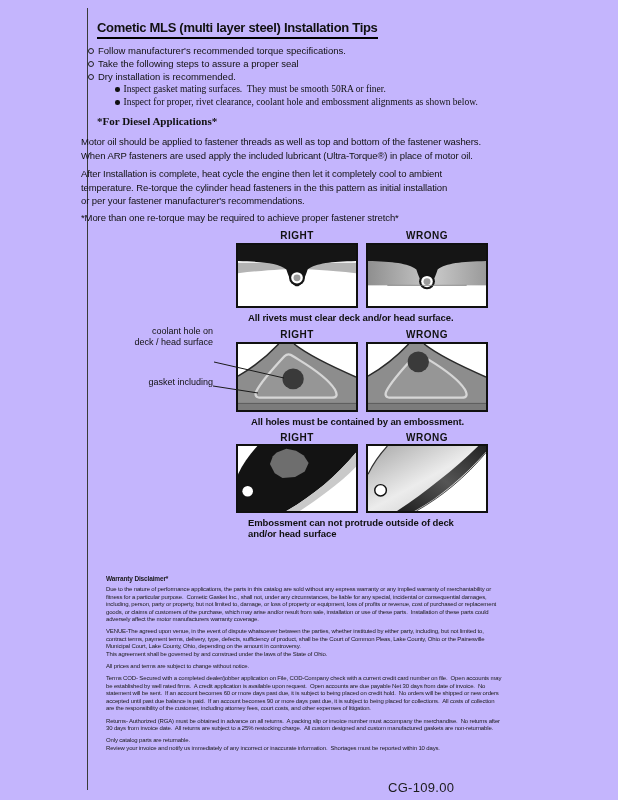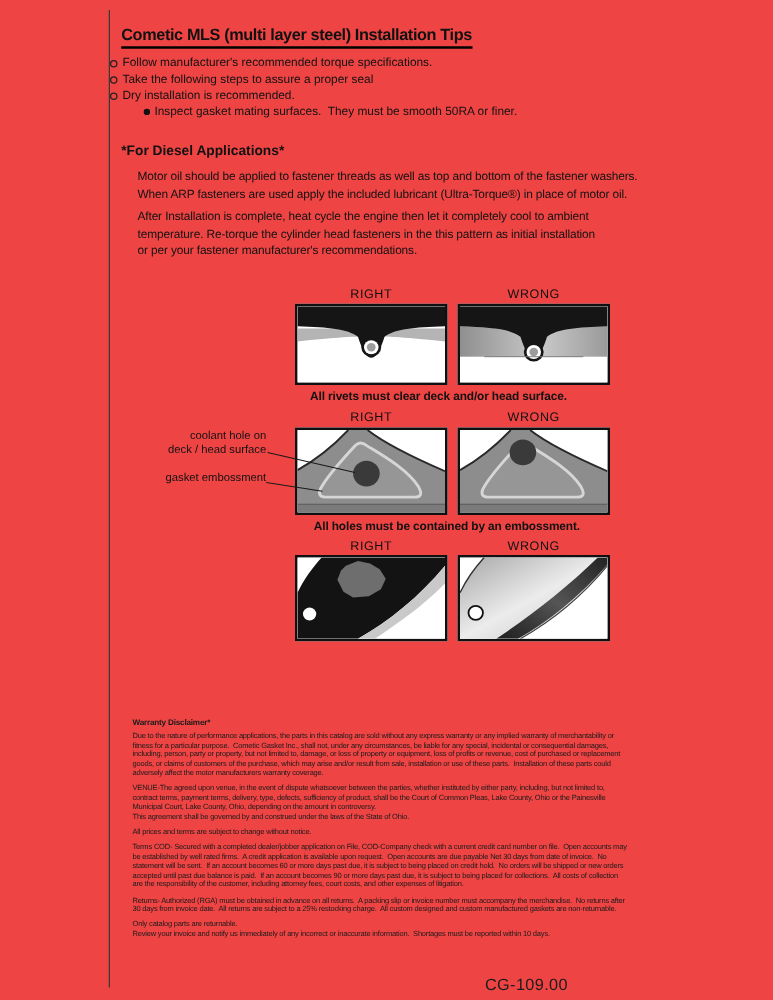--- a/index.html
+++ b/index.html
@@ -1,32 +1,32 @@
 <!DOCTYPE html>
 <html><head>
 <meta charset="utf-8">
 <style>
   html,body{margin:0;padding:0;background:#ffffff;}
   .page{
-    position:relative;width:618px;height:800px;background:#ef4444;overflow:hidden;
+    position:relative;width:618px;height:800px;background:#c4b5fd;overflow:hidden;
     font-family:"Liberation Sans", sans-serif;color:#111;
   }
   .rule-left{position:absolute;left:87px;top:8px;width:1px;height:782px;background:#3a3a3a;}
   .title{
     position:absolute;left:97px;top:20px;font-size:13px;font-weight:700;letter-spacing:-0.3px;
     border-bottom:2px solid #000;padding-bottom:2px;white-space:nowrap;
   }
   .bullets{position:absolute;left:88px;top:44px;font-size:9.5px;line-height:13px;}
   .b-row{display:flex;align-items:center;white-space:pre;}
-  .b-row.sub{margin-left:27px;}
+  .b-row.sub{margin-left:27px;font-family:Liberation Serif, serif;}
   .b-circ{width:4px;height:4px;border:1px solid #222;border-radius:50%;margin-right:4px;flex:0 0 auto;}
   .b-dot{width:4.5px;height:4.5px;background:#111;border-radius:50%;margin-right:4px;flex:0 0 auto;}
-  .diesel-h{position:absolute;left:97px;top:115px;font-size:11px;font-weight:700;}
-  .body-p{position:absolute;left:110px;font-size:9.5px;line-height:13.5px;white-space:pre-wrap;letter-spacing:-0.1px;}
-  .diag-label{position:absolute;width:122px;text-align:center;font-size:10px;font-weight:400;letter-spacing:0.5px;}
+  .diesel-h{position:absolute;left:97px;top:115px;font-size:11px;font-weight:700;font-family:Liberation Serif, serif;}
+  .body-p{position:absolute;left:81px;font-size:9.5px;line-height:13.5px;white-space:pre-wrap;letter-spacing:-0.1px;}
+  .diag-label{position:absolute;width:122px;text-align:center;font-size:10px;font-weight:700;letter-spacing:0.5px;}
   .diag-box{position:absolute;width:122px;border:2px solid #101010;box-sizing:border-box;background:#fff;}
   .diag-box svg{display:block;width:100%;height:100%;}
   .caption{position:absolute;font-size:9.5px;font-weight:700;letter-spacing:-0.1px;white-space:pre-line;margin-left:11px;}
   .ann{position:absolute;width:117px;text-align:right;font-size:9px;line-height:11px;white-space:pre-line;}
   .pointer-overlay{position:absolute;left:108px;top:338px;width:180px;height:64px;z-index:5;pointer-events:none;}
   .legal{position:absolute;left:106px;top:575px;width:414px;font-size:6px;line-height:7.4px;letter-spacing:-0.15px;color:#1a1a1a;}
   .legal .lh{font-weight:700;font-size:6.5px;margin-bottom:4px;}
   .legal p{margin:0 0 5px 0;white-space:pre-wrap;}
   .footer-code{position:absolute;left:388px;top:780px;font-size:13px;letter-spacing:0.3px;color:#1c1c1c;}
 </style>
@@ -49,28 +49,33 @@
       <span>Take the following steps to assure a proper seal</span>
     </div>
     <div class="b-row">
       <span class="b-circ"></span>
       <span>Dry installation is recommended.</span>
     </div>
     <div class="b-row sub">
       <span class="b-dot"></span>
       <span>Inspect gasket mating surfaces.  They must be smooth 50RA or finer.</span>
     </div>
+    <div class="b-row sub">
+      <span class="b-dot"></span>
+      <span>Inspect for proper, rivet clearance, coolant hole and embossment alignments as shown below.</span>
+    </div>
   </div>
 
   <div class="diesel-h">*For Diesel Applications*</div>
   <div class="body-p" style="top:135px">Motor oil should be applied to fastener threads as well as top and bottom of the fastener washers.
 When ARP fasteners are used apply the included lubricant (Ultra-Torque®) in place of motor oil.</div>
   <div class="body-p" style="top:167px">After Installation is complete, heat cycle the engine then let it completely cool to ambient
 temperature. Re-torque the cylinder head fasteners in the this pattern as initial installation
 or per your fastener manufacturer's recommendations.</div>
+  <div class="body-p" style="top:211px">*More than one re-torque may be required to achieve proper fastener stretch*</div>
 
   <div class="diag-label" style="left:236px;top:230px">RIGHT</div>
   <div class="diag-label" style="left:366px;top:230px">WRONG</div>
 
   <div class="diag-box" style="left:236px;top:243px;height:65px">
     <svg viewBox="0 0 122 65" preserveAspectRatio="none">
       <rect width="122" height="65" fill="#ffffff"></rect>
       <path d="M0,19 H122 V30 C92,26.5 72,25.5 61,25.5 C50,25.5 30,26.5 0,30 Z" fill="#b4b4b4"></path>
       <path d="M0,0 H122 V17 C96,18 81,19 72,26 Q61,62 50,26 C41,19 26,18 0,17 Z" fill="#151515"></path>
       <circle cx="61" cy="35" r="8.2" fill="#151515"></circle>
@@ -94,23 +99,23 @@
       <circle cx="61" cy="39" r="6" fill="#ffffff"></circle>
       <circle cx="61" cy="39" r="3.6" fill="#9c9c9c"></circle>
       <line x1="20" y1="43" x2="102" y2="43" stroke="#777" stroke-width="0.8"></line>
     </svg>
   </div>
   <div class="caption" style="left:237px;top:312px">All rivets must clear deck and/or head surface.</div>
 
   <div class="diag-label" style="left:236px;top:329px">RIGHT</div>
   <div class="diag-label" style="left:366px;top:329px">WRONG</div>
 
-  <div class="ann" style="left:96px;top:343px">coolant hole on
+  <div class="ann" style="left:96px;top:326px">coolant hole on
 deck / head surface</div>
-  <div class="ann" style="left:96px;top:377px">gasket embossment</div>
+  <div class="ann" style="left:96px;top:377px">gasket including</div>
 
   <svg class="pointer-overlay">
     <line x1="106" y1="24" x2="176" y2="40" stroke="#1a1a1a" stroke-width="1"></line>
     <line x1="105" y1="48" x2="150" y2="55" stroke="#1a1a1a" stroke-width="1"></line>
   </svg>
 
   <div class="diag-box" style="left:236px;top:342px;height:70px">
     <svg viewBox="0 0 122 70" preserveAspectRatio="none">
       <rect width="122" height="70" fill="#8d8d8d"></rect>
       <path d="M0,0 H42 C30,13 14,26 0,34 Z" fill="#ffffff"></path>
@@ -165,20 +170,22 @@
         </linearGradient>
       </defs>
       <rect width="122" height="69" fill="#ffffff"></rect>
       <path d="M20,0 H122 V7 C101,33 76,54 50,69 H0 V30 C5,19 12,9 20,0 Z" fill="url(#g-band3)"></path>
       <path d="M20,0 C12,9 5,19 0,30" stroke="#333" stroke-width="1.2" fill="none"></path>
       <path d="M50,69 C76,54 101,33 122,7" stroke="#444" stroke-width="1" fill="none"></path>
       <path d="M30,69 C58,50 88,26 114,0 H122 V6 C99,33 73,55 48,69 Z" fill="url(#g-stripe3)"></path>
       <circle cx="13" cy="47" r="6" fill="#ffffff" stroke="#111" stroke-width="1.5"></circle>
     </svg>
   </div>
+  <div class="caption" style="left:237px;top:517px">Embossment can not protrude outside of deck
+and/or head surface</div>
 
   <div class="legal">
     <div class="lh">Warranty Disclaimer*</div>
     <p>Due to the nature of performance applications, the parts in this catalog are sold without any express warranty or any implied warranty of merchantability or
 fitness for a particular purpose.  Cometic Gasket Inc., shall not, under any circumstances, be liable for any special, incidental or consequential damages,
 including, person, party or property, but not limited to, damage, or loss of property or equipment, loss of profits or revenue, cost of purchased or replacement
 goods, or claims of customers of the purchase, which may arise and/or result from sale, installation or use of these parts.  Installation of these parts could
 adversely affect the motor manufacturers warranty coverage.</p>
     <p>VENUE-The agreed upon venue, in the event of dispute whatsoever between the parties, whether instituted by either party, including, but not limited to,
 contract terms, payment terms, delivery, type, defects, sufficiency of product, shall be the Court of Common Pleas, Lake County, Ohio or the Painesville

